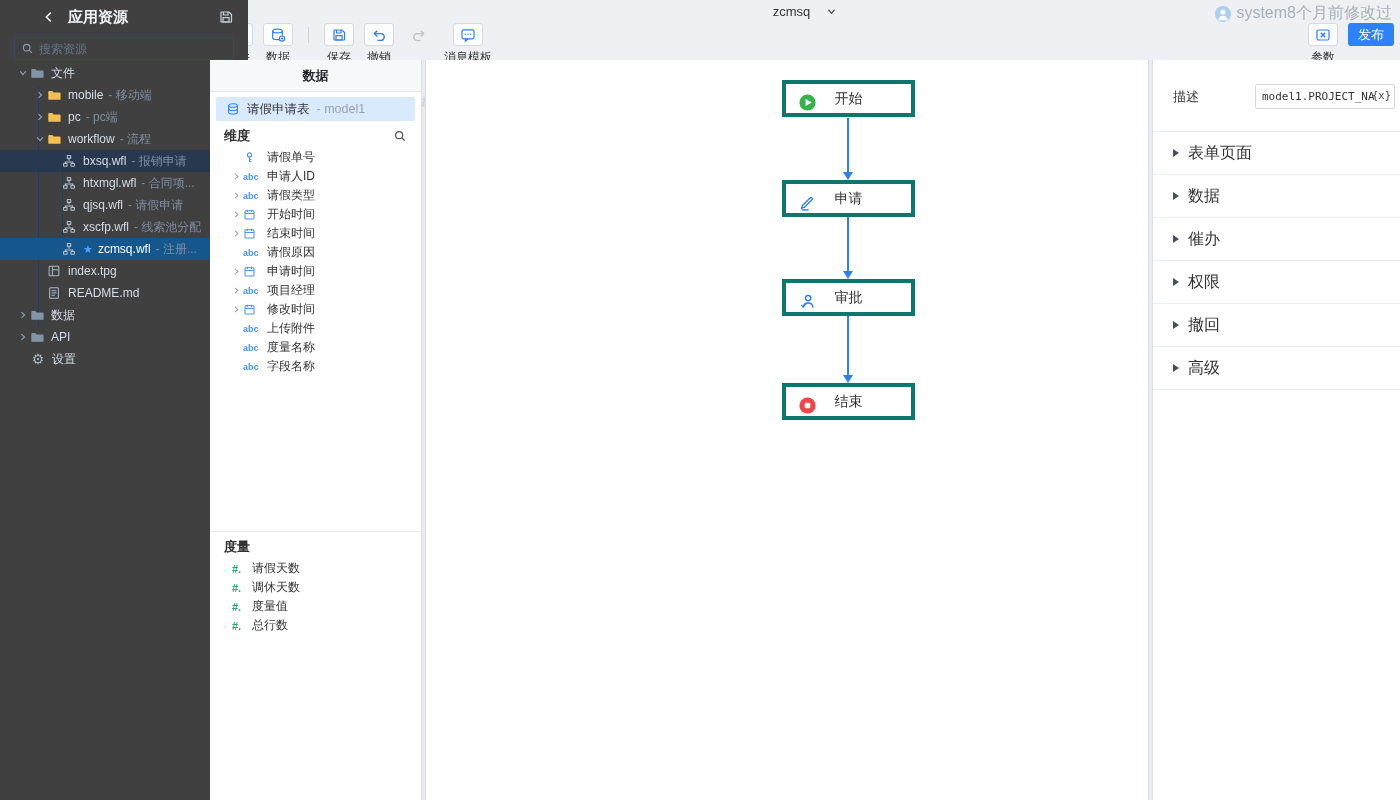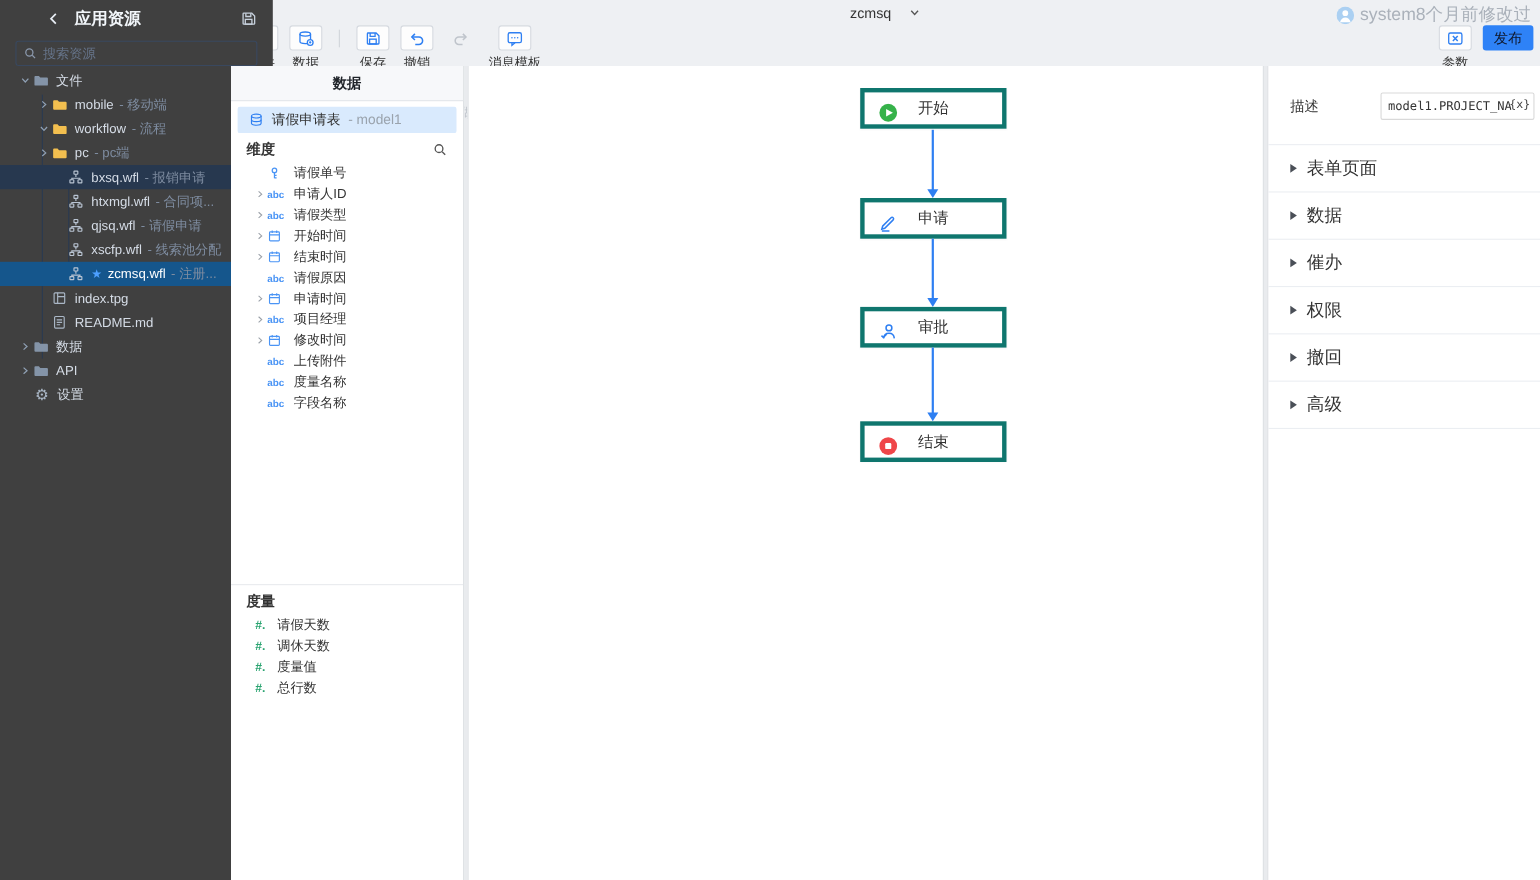--- a/index.html
+++ b/index.html
@@ -15,21 +15,21 @@
   .tb-box { width:30px; height:23px; background:#fdfdfd; border:1px solid #d6dae0; border-radius:3px; display:flex; align-items:center; justify-content:center; }
   .tb-item.disabled .tb-box { background:transparent; border-color:transparent; }
   .tb-label { font-size:12px; color:#333; margin-top:3px; white-space:nowrap; }
   .tb-item.disabled .tb-label { color:#bfc4cb;margin-top:48px; }
   .tb-sep { width:1px; height:16px; background:#d0d4da; margin:4px 10px 0; }
   .tb-title { position:absolute; left:0; right:0; top:4px; text-align:center; font-size:13px; color:#333; }
   .tb-title .wrap { display:inline-flex; align-items:center; gap:16px; cursor:pointer; }
   .tb-user { position:absolute; right:8px; top:3px; display:flex; align-items:center; gap:5px; font-size:16px; color:#aab1ba; }
   .tb-actions { position:absolute; right:6px; top:23px; display:flex; align-items:flex-start; gap:10px; }
   .param-col { display:flex; flex-direction:column; align-items:center; cursor:pointer; }
-  .btn-publish { width:46px; height:23px; background:#2e82f7; color:#0f172a; border:none; border-radius:3px; font-size:13px; cursor:pointer; font-family:inherit; }
+  .btn-publish { width:46px; height:23px; background:#2e82f7; color:#ffffff; border:none; border-radius:3px; font-size:13px; cursor:pointer; font-family:inherit; }
 
   
   .sidebar { position:absolute; left:0; top:0; width:248px; height:800px; background:#404040; color:#cfd8e3;padding-left:28px; }
   .sb-head { height:34px; display:flex; align-items:center; padding:0 14px; }
   .sb-title { font-size:15px; font-weight:bold; color:#f2f6fa; margin-left:12px; flex:1; }
   .sb-search { position:absolute; left:14px; right:14px; top:37px; height:23px; border:1px solid #39485f; border-radius:3px; display:flex; align-items:center; padding:0 6px; gap:5px; }
   .sb-search input { flex:1; background:transparent; border:none; outline:none; color:#cfd8e3; font-size:12px; font-family:inherit; }
   .sb-search input::placeholder { color:#66748a; }
   .tree { position:absolute; left:0; right:0; top:62px; }
   .tree-guide { position:absolute; width:1px; background:#2a3a52; }
@@ -289,40 +289,40 @@
           </span>
         <svg class="ic tree-ic folder-yellow" viewBox="0 0 16 16">
             <use href="#i-folder"></use>
           </svg>
         <span class="name">mobile</span>
         <span class="desc">- 移动端</span>
       </div>
       <div class="tree-row lv1">
         <span class="slot-chev">
             <svg class="ic chev-ic" viewBox="0 0 16 16">
-              <use href="#i-chevd"></use>
+              <use href="#i-chevr"></use>
             </svg>
           </span>
         <svg class="ic tree-ic folder-yellow" viewBox="0 0 16 16">
             <use href="#i-folder"></use>
           </svg>
+        <span class="name">pc</span>
+        <span class="desc">- pc端</span>
+      </div>
+      <div class="tree-row lv1">
+        <span class="slot-chev">
+            <svg class="ic chev-ic" viewBox="0 0 16 16">
+              <use href="#i-chevd"></use>
+            </svg>
+          </span>
+        <svg class="ic tree-ic folder-yellow" viewBox="0 0 16 16">
+            <use href="#i-folder"></use>
+          </svg>
         <span class="name">workflow</span>
         <span class="desc">- 流程</span>
-      </div>
-      <div class="tree-row lv1">
-        <span class="slot-chev">
-            <svg class="ic chev-ic" viewBox="0 0 16 16">
-              <use href="#i-chevr"></use>
-            </svg>
-          </span>
-        <svg class="ic tree-ic folder-yellow" viewBox="0 0 16 16">
-            <use href="#i-folder"></use>
-          </svg>
-        <span class="name">pc</span>
-        <span class="desc">- pc端</span>
       </div>
       <div class="tree-row lv2 hovered">
         <svg class="ic tree-ic wf-ic" viewBox="0 0 16 16">
             <use href="#i-wf"></use>
           </svg>
         <span class="name">bxsq.wfl</span>
         <span class="desc">- 报销申请</span>
         <svg class="ic chev-ic trailing-chev" viewBox="0 0 16 16">
             <use href="#i-chevd"></use>
           </svg>

